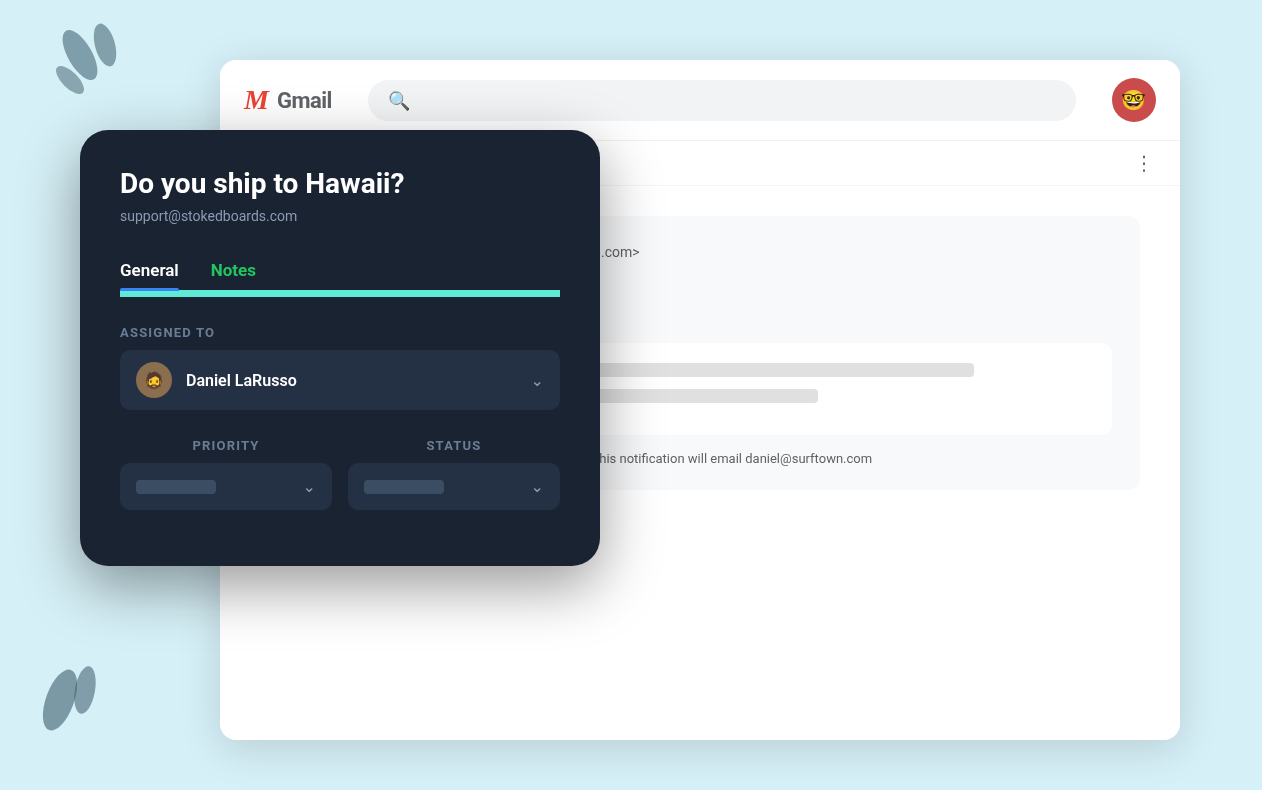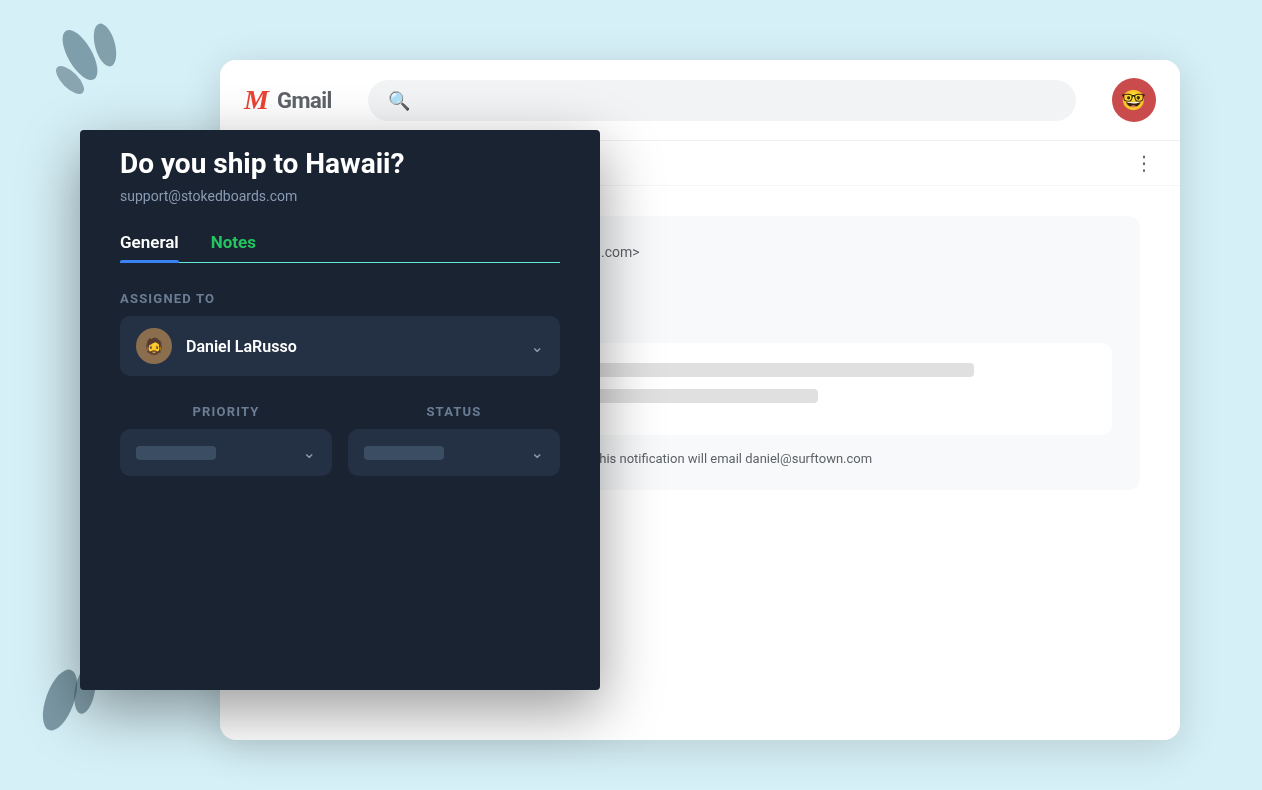--- a/index.html
+++ b/index.html
@@ -196,48 +196,48 @@
       color: #5f6368;
       text-align: center;
     }
 
     
     .dark-panel {
       position: absolute;
       top: 130px;
       left: 80px;
       width: 520px;
-      height: 560px;
+      height: 436px;
       background: #1a2332;
-      border-radius: 4px;
-      padding: 16px 40px;
+      border-radius: 28px;
+      padding: 36px 40px;
       box-shadow: 0 20px 60px rgba(0,0,0,0.4);
       z-index: 10;
     }
 
     .panel-title {
       font-size: 28px;
       font-weight: 700;
       color: #ffffff;
       margin-bottom: 6px;
       line-height: 1.3;
     }
 
     .panel-subtitle {
       font-size: 14px;
       color: #8a9bb5;
-      margin-bottom: 28px;
+      margin-bottom: 36px;
     }
 
     
     .tabs-row {
       display: flex;
       gap: 32px;
       margin-bottom: 0;
-      border-bottom: 1px solid #5eead4;
+      border-bottom: 7px solid #5eead4;
       padding-bottom: 0;
     }
 
     .tab-item {
       font-size: 17px;
       font-weight: 700;
       color: #22c55e;
       padding-bottom: 10px;
       cursor: pointer;
       position: relative;

